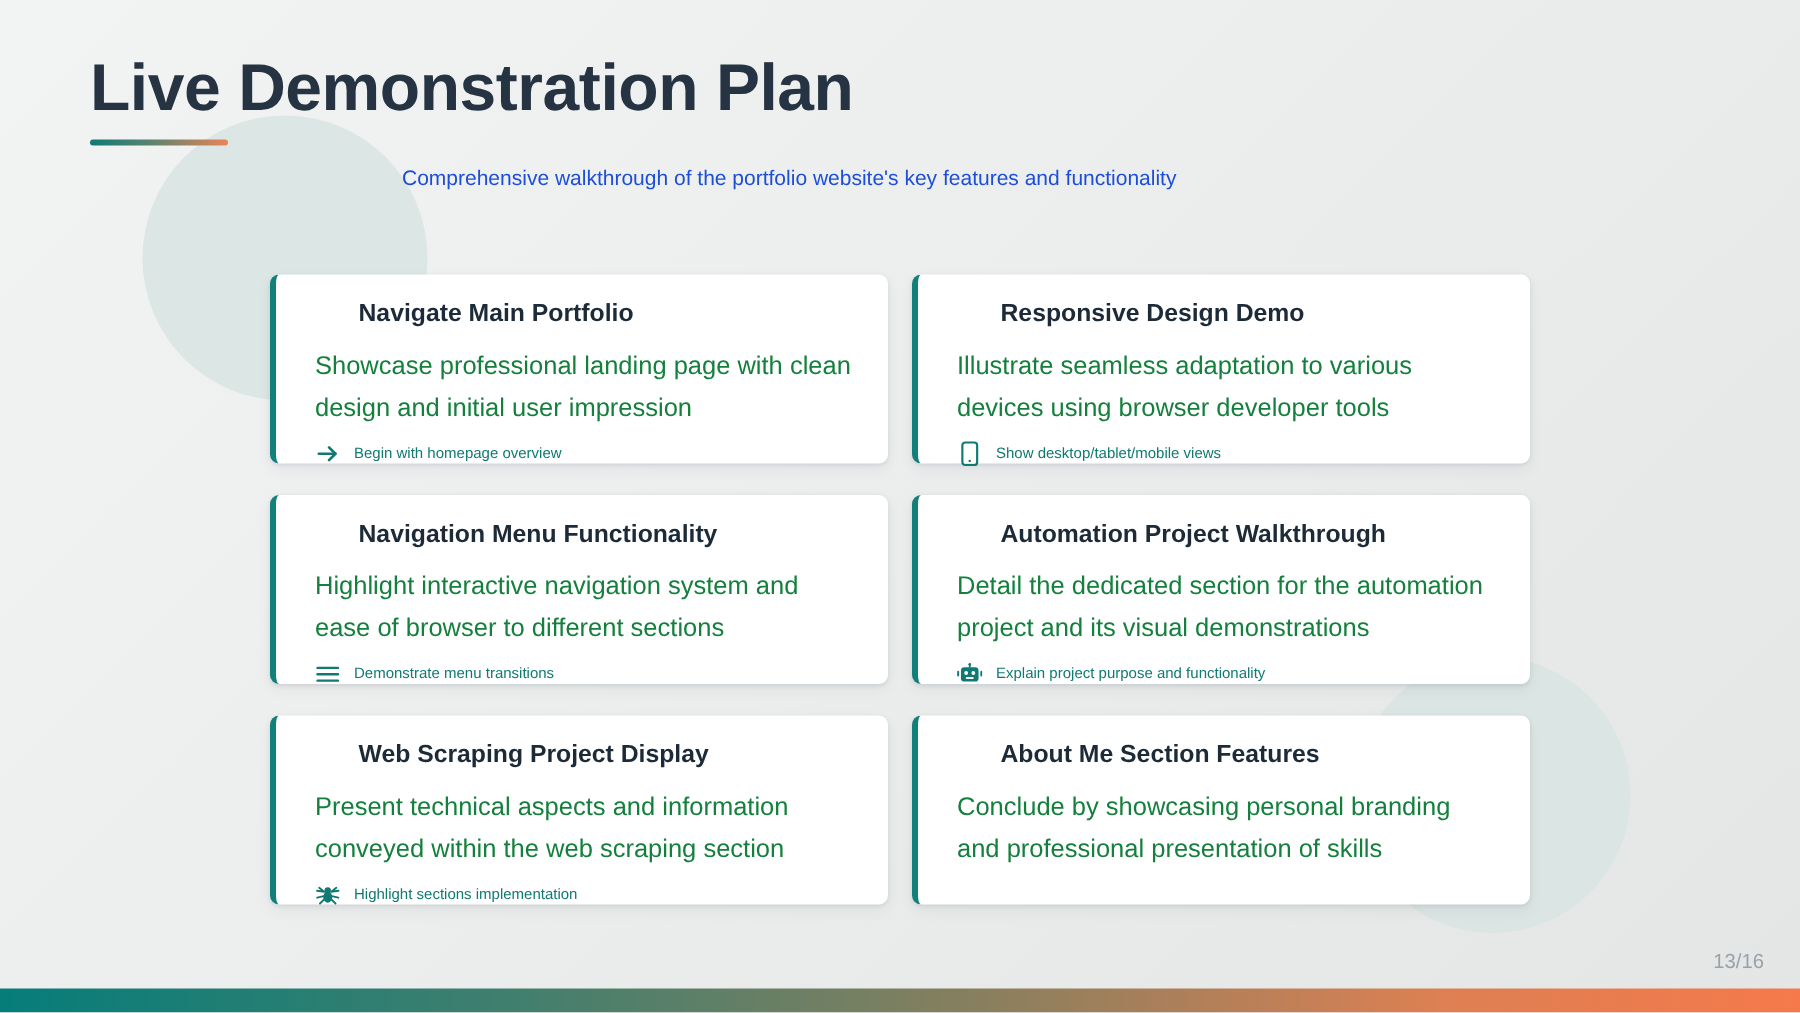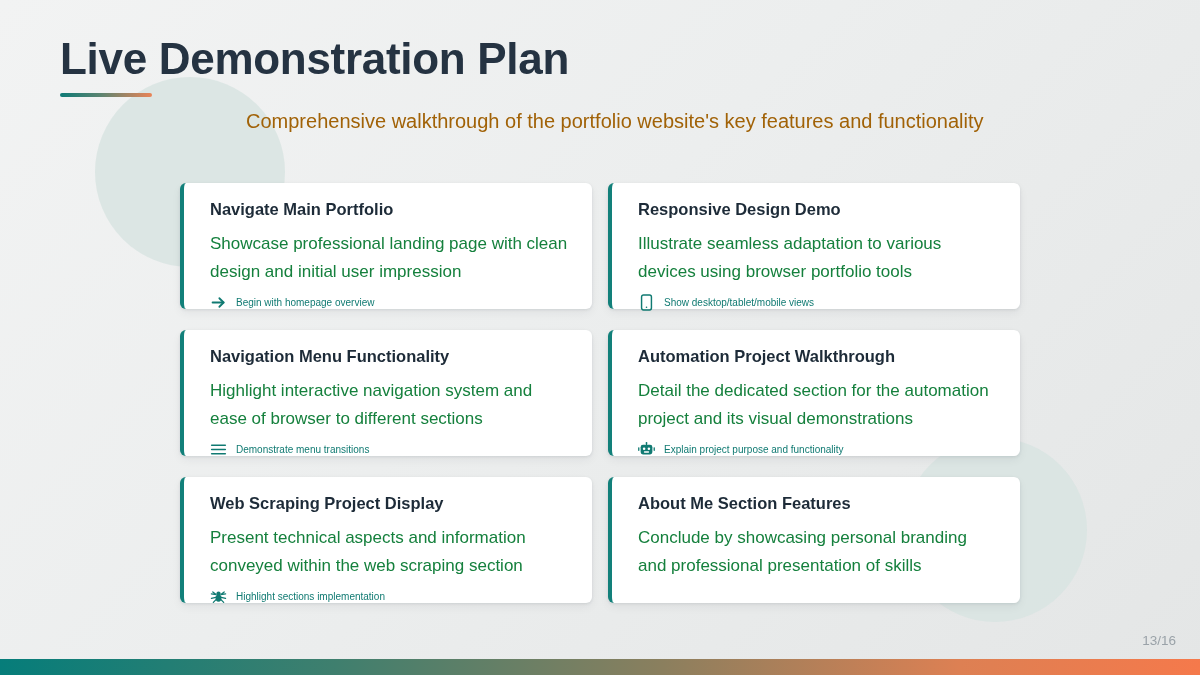--- a/index.html
+++ b/index.html
@@ -54,24 +54,24 @@
   .title-rule {
     margin-top: 10px;
     width: 92px;
     height: 4px;
     border-radius: 2px;
     background: linear-gradient(90deg, #0d7a76 0%, #5d8470 45%, #ea8457 100%);
   }
 
   .slide-subtitle {
     position: absolute;
-    left: 246px;
+    left: 268px;
     top: 110px;
-    font-size: 20px;
-    color: #a16207;
+    font-size: 14px;
+    color: #1d4ed8;
     z-index: 3;
     white-space: nowrap;
   }
 
   
   .card-grid {
     position: absolute;
     left: 180px;
     top: 183px;
     width: 840px;
@@ -91,20 +91,21 @@
     box-shadow: 0 1px 3px rgba(30, 45, 60, 0.10), 0 4px 10px rgba(30, 45, 60, 0.055);
     position: relative;
   }
 
   .card-title {
     font-size: 16.5px;
     font-weight: bold;
     color: #1d2b38;
     line-height: 1.2;
     margin-bottom: 10px;
+    margin-left: 29px;
   }
 
   .card-desc {
     font-size: 17px;
     color: #15803d;
     line-height: 1.68;
     max-width: 360px;
   }
 
   .card-action {
@@ -169,21 +170,21 @@
           <svg width="17" height="17" viewBox="0 0 20 20" fill="none" stroke="currentColor" stroke-width="2.1" stroke-linecap="round" stroke-linejoin="round">
             <path d="M3 10h13"></path>
             <path d="M11 5l5 5-5 5"></path>
           </svg>
         </span>
         <span>Begin with homepage overview</span>
       </div>
     </div>
     <div class="card">
       <div class="card-title">Responsive Design Demo</div>
-      <div class="card-desc">Illustrate seamless adaptation to various devices using browser portfolio tools</div>
+      <div class="card-desc">Illustrate seamless adaptation to various devices using browser developer tools</div>
       <div class="card-action">
         <span class="action-icon">
           <svg width="15" height="17" viewBox="0 0 14 20" fill="none" stroke="currentColor" stroke-width="1.7">
             <rect x="1.2" y="1.2" width="11.6" height="17.6" rx="2.2"></rect>
             <circle cx="7" cy="15.6" r="0.95" fill="currentColor" stroke="none"></circle>
           </svg>
         </span>
         <span>Show desktop/tablet/mobile views</span>
       </div>
     </div>

